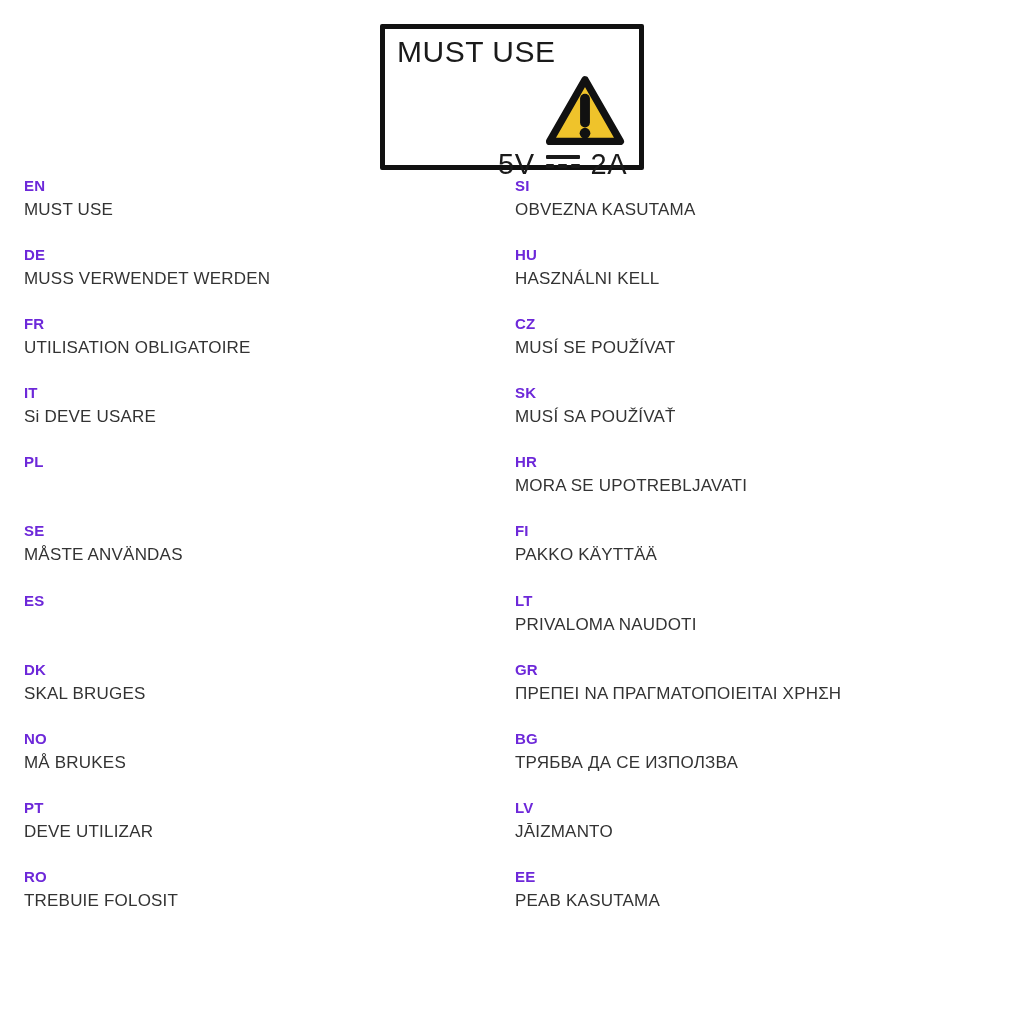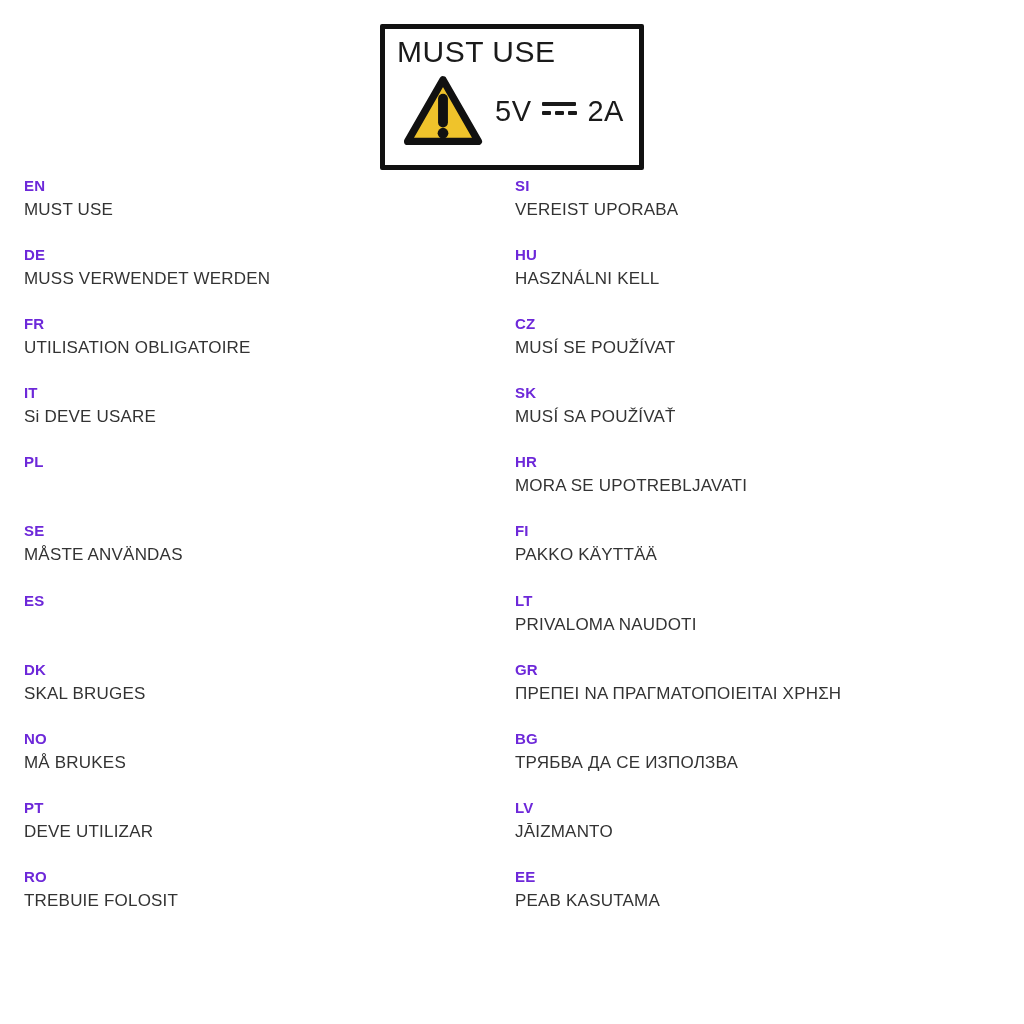--- a/index.html
+++ b/index.html
@@ -28,23 +28,24 @@
   .box-title {
     font-size: 30px;
     font-weight: 400;
     color: #1a1a1a;
     letter-spacing: 0.5px;
     line-height: 1.1;
     margin-top: 2px;
   }
   .box-row {
     display: flex;
-    align-items: center;
+    align-items: flex-end;
     margin-top: 6px;
     margin-left: 4px;
+    flex-direction: column;
   }
   .triangle-svg { width: 84px; height: 74px; flex: 0 0 auto; }
   .spec {
     display: flex;
     align-items: center;
     gap: 11px;
     font-size: 29px;
     font-weight: 400;
     color: #1a1a1a;
     margin-left: 10px;
@@ -156,21 +157,21 @@
     </div>
     <div class="entry">
       <div class="lang-code">RO</div>
       <div class="lang-text">TREBUIE FOLOSIT</div>
     </div>
   </div>
 
   <div class="col col-right">
     <div class="entry">
       <div class="lang-code">SI</div>
-      <div class="lang-text">VEREIST UPORABA</div>
+      <div class="lang-text">OBVEZNA KASUTAMA</div>
     </div>
     <div class="entry">
       <div class="lang-code">HU</div>
       <div class="lang-text">HASZNÁLNI KELL</div>
     </div>
     <div class="entry">
       <div class="lang-code">CZ</div>
       <div class="lang-text">MUSÍ SE POUŽÍVAT</div>
     </div>
     <div class="entry">

